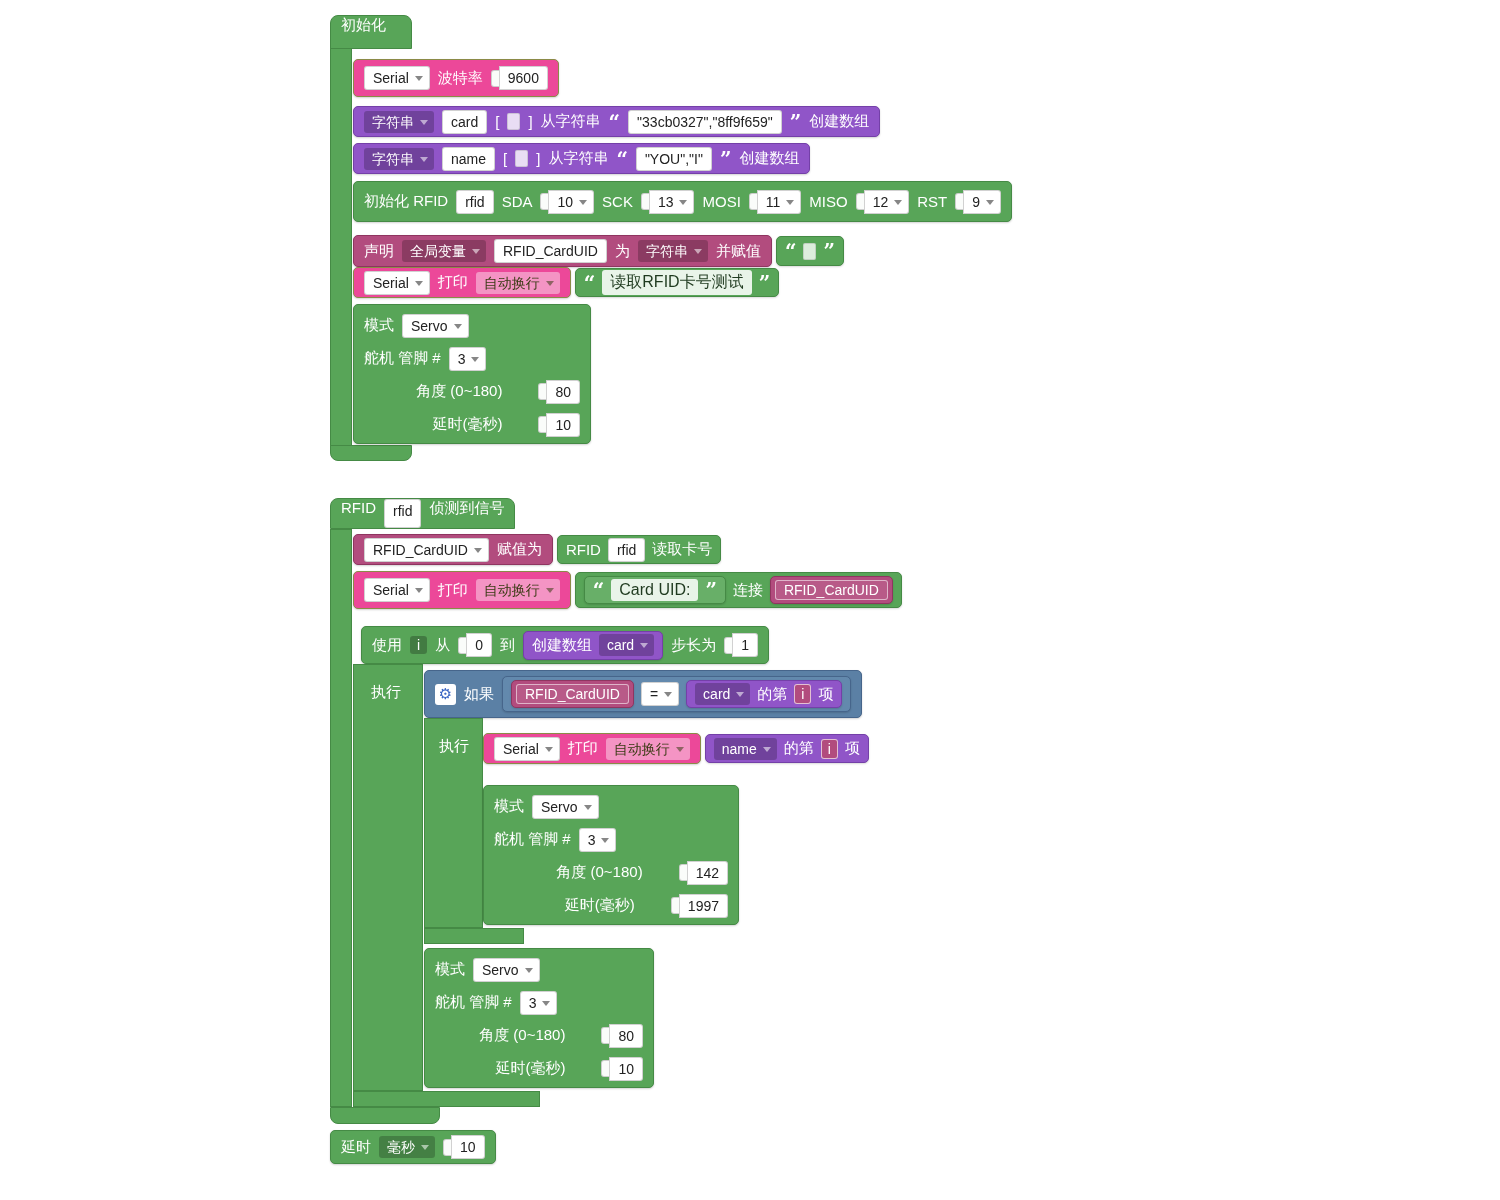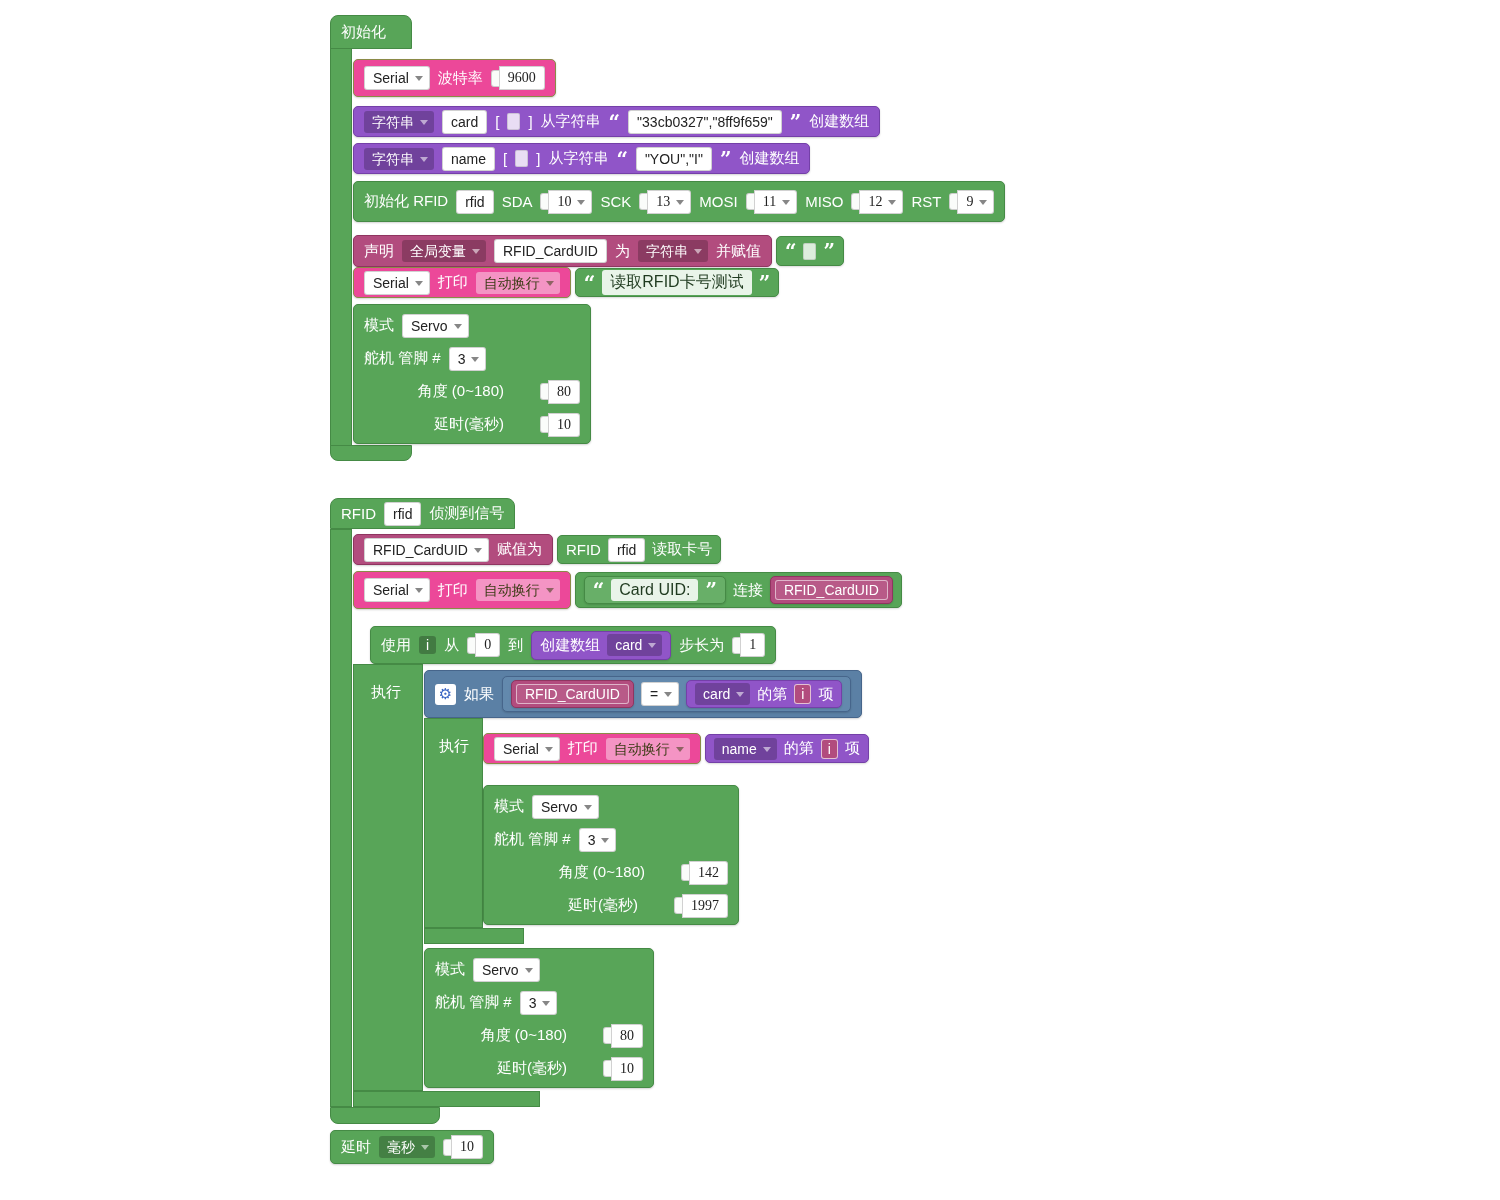--- a/index.html
+++ b/index.html
@@ -17,38 +17,38 @@
 
   .green  { background:#58a558; border:1px solid #458a45; }
   .olive  { background:#ec4899; border:1px solid #8b8b47; }
   .purple { background:#9055c8; border:1px solid #7440a8; }
   .magenta{ background:#b24c7e; border:1px solid #8f3560; }
   .blue   { background:#5b80a5; border:1px solid #46658b; }
   .green-nested { background:#68af68; border:1px solid #458a45; }
   .blue-nested  { background:#6389ad; border:1px solid #46658b; }
 
   .cpart { position:absolute; background:#58a558; border:1px solid #458a45; }
-  .hat-top { border-radius:8px 8px 0 0; display:flex; align-items:center; gap:8px;
+  .hat-top { border-radius:8px 8px 0 0; display:flex; gap:8px;
              padding:0 10px; color:#fff; font-size:15px; white-space:nowrap; }
   .hat-bottom { border-radius:0 0 8px 8px; }
   .spine-label { position:absolute; color:#fff; font-size:15px; }
 
   .dd { position:relative; border-radius:3px; padding:2px 20px 2px 8px; font-size:14px; line-height:18px; }
   .dd::after { content:''; position:absolute; right:6px; top:50%; margin-top:-2px;
                border:4px solid transparent; border-top:5px solid currentColor; opacity:.55; }
   .dd-white { background:#fff; color:#222; border:1px solid rgba(0,0,0,.18); }
   .dd-dark  { background:rgba(0,0,0,.22); color:#fff; }
   .dd-light { background:rgba(255,255,255,.42); color:#3a3a14; }
 
   .field { background:#fff; color:#222; border:1px solid rgba(0,0,0,.18); border-radius:3px;
            padding:2px 8px; font-size:14px; line-height:18px; }
   .valwrap { display:inline-flex; align-items:center; }
   .tab { width:8px; height:17px; background:#fafcfa; border:1px solid rgba(0,0,0,.18);
          border-right:none; border-radius:3px 0 0 3px; }
-  .valwrap .field, .valwrap .dd { border-radius:0 3px 3px 0;font-family:Liberation Serif, serif; }
+  .valwrap .field, .valwrap .dd { border-radius:0 3px 3px 0; }
 
   .chip { background:rgba(0,0,0,.25); color:#fff; border-radius:3px; padding:1px 7px; font-size:14px; }
   .chip-mag { background:#b24c7e; border:1px solid rgba(255,255,255,.65); color:#fff;
               border-radius:3px; padding:1px 6px; font-size:14px; }
   .varblk { padding:2px 4px; }
   .varfield { border:1px solid rgba(255,255,255,.55); border-radius:3px; padding:1px 8px;
               font-size:14px; background:rgba(255,255,255,.08); }
 
   .socket { width:13px; height:17px; background:rgba(255,255,255,.8);
             border:1px solid rgba(0,0,0,.12); border-radius:2px; }
@@ -224,21 +224,21 @@
         <span class="strbox">Card UID:</span>
         <span class="q">”</span>
       </span>
       <span>连接</span>
       <span class="vblk magenta varblk" style="height:28px">
         <span class="varfield">RFID_CardUID</span>
       </span>
     </div>
   </div>
 
-  <div class="blk green abs" style="left:370px;top:626px;height:38px">
+  <div class="blk green abs" style="left:361px;top:626px;height:38px">
     <span>使用</span>
     <span class="chip">i</span>
     <span>从</span>
     <span class="valwrap">
         <span class="tab"></span>
         <span class="field">0</span>
       </span>
     <span>到</span>
     <span class="vblk purple" style="height:29px">
       <span>创建数组</span>

